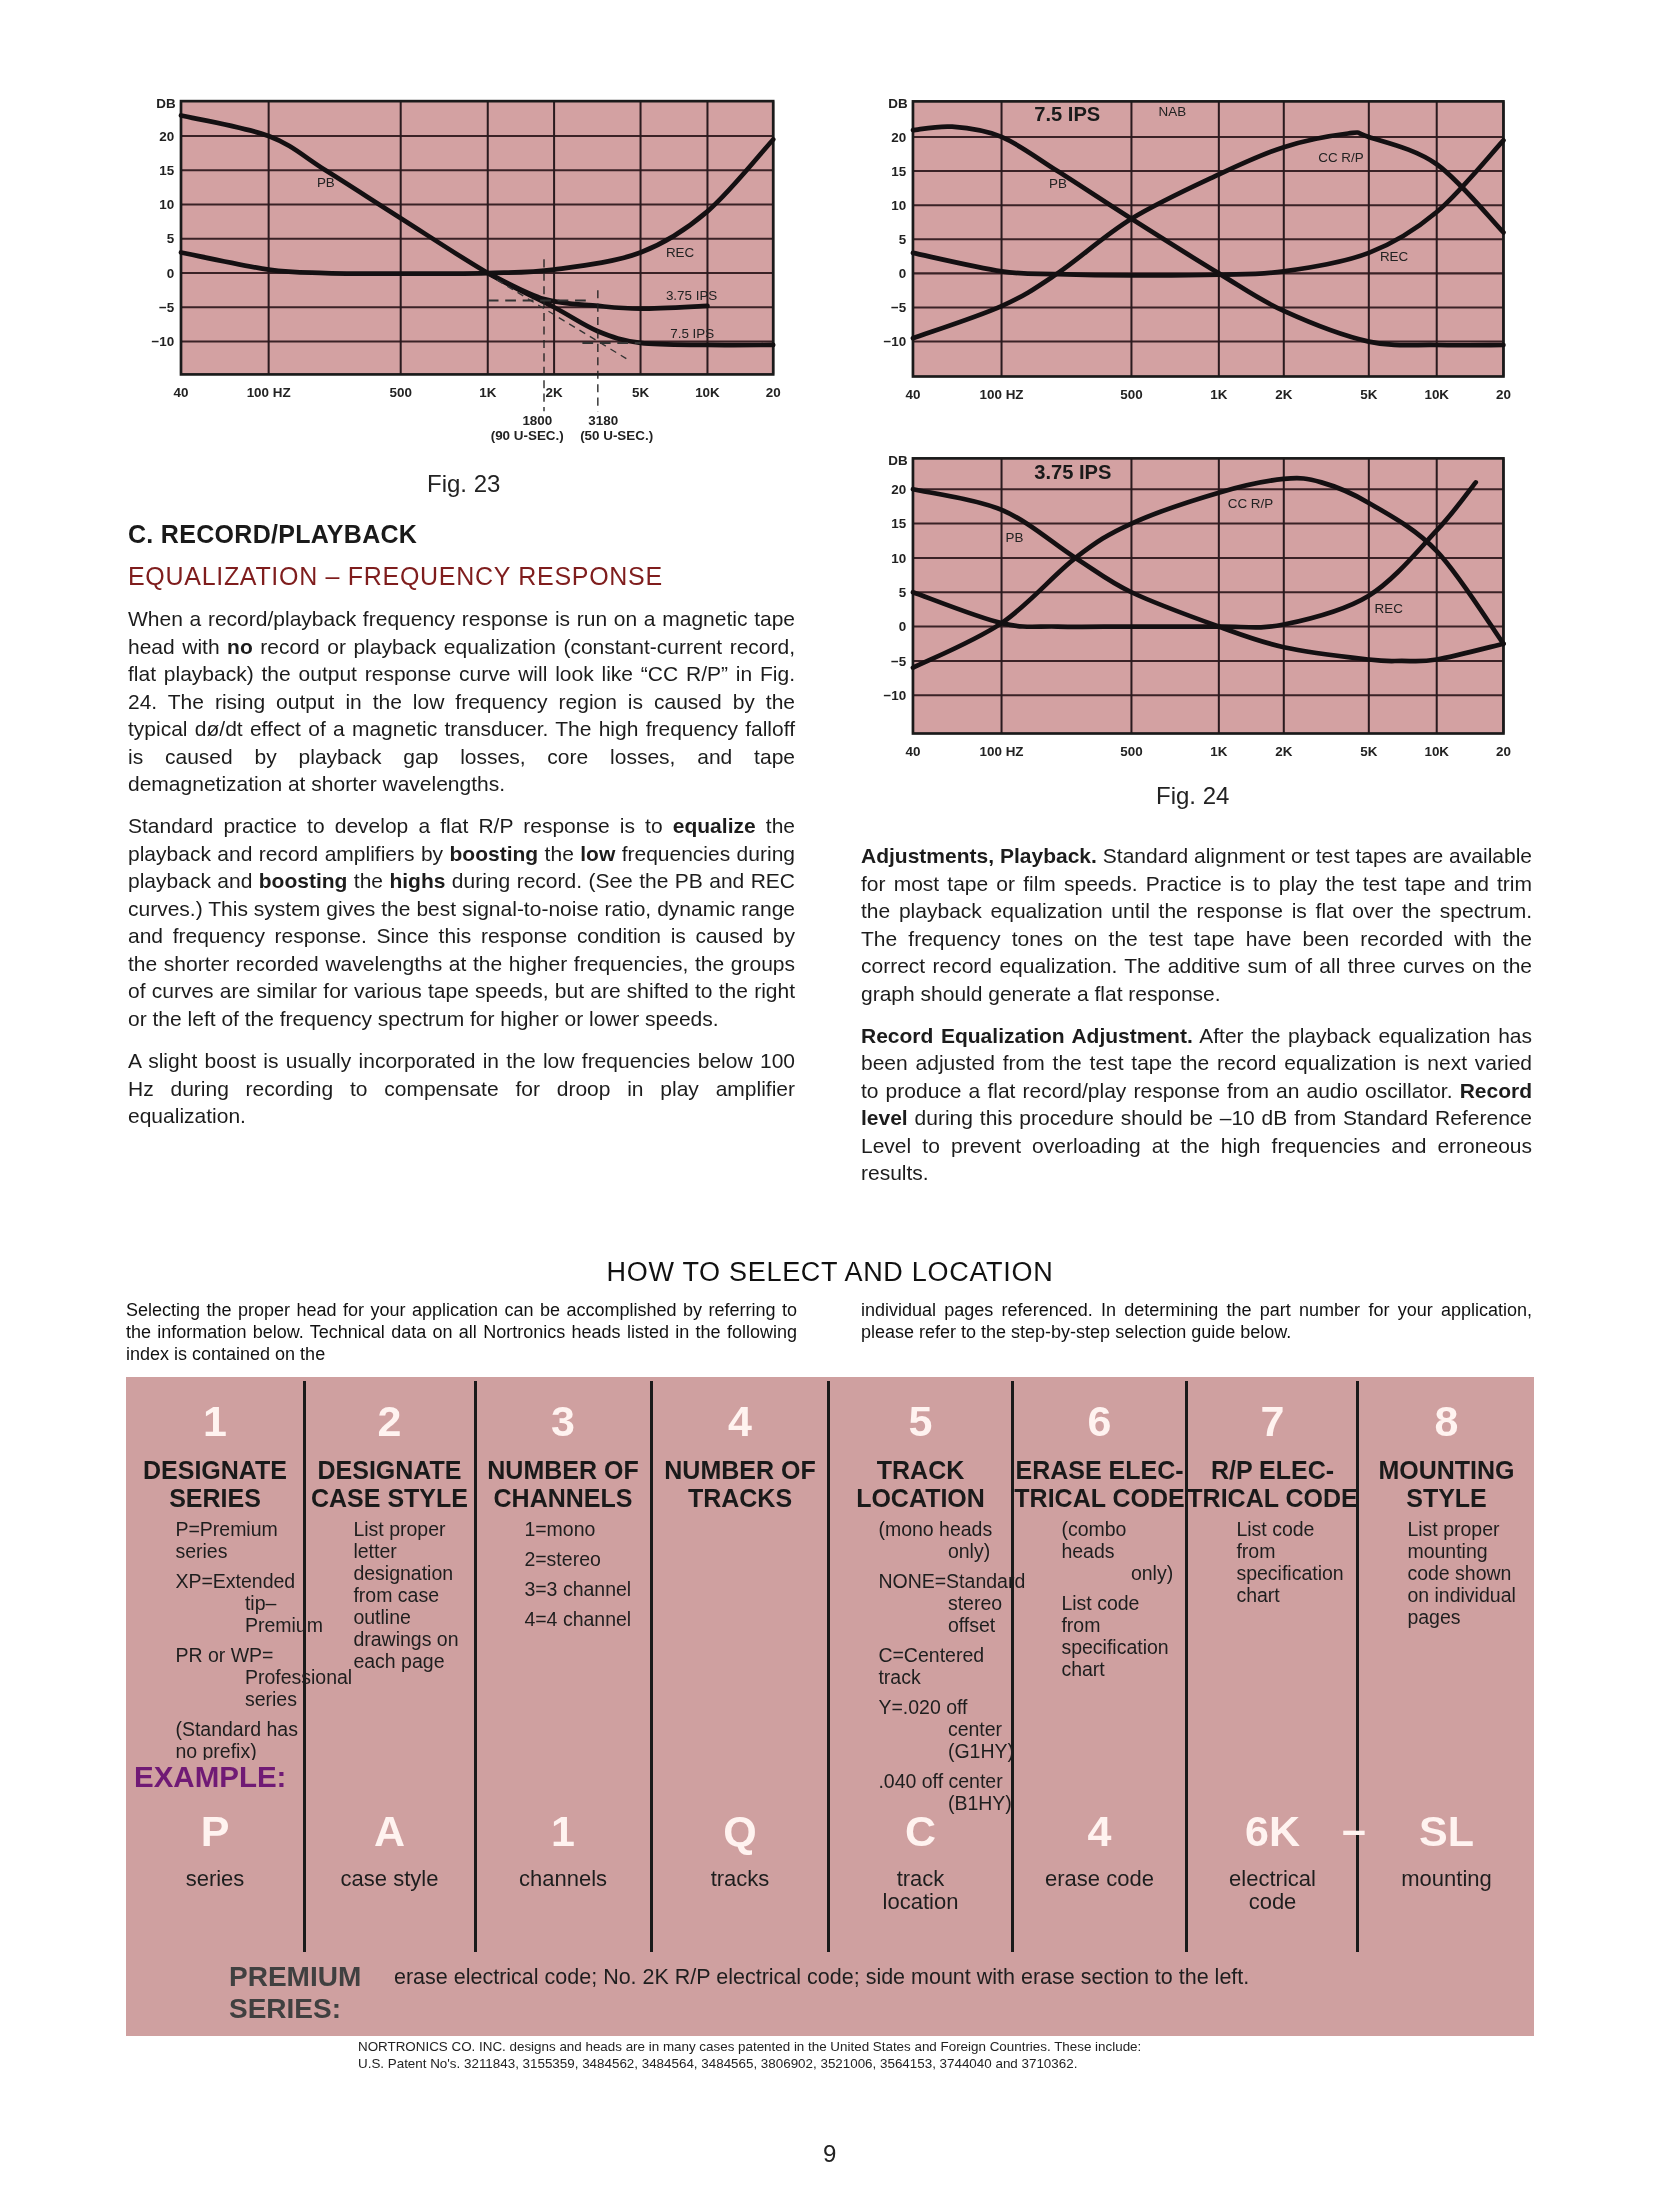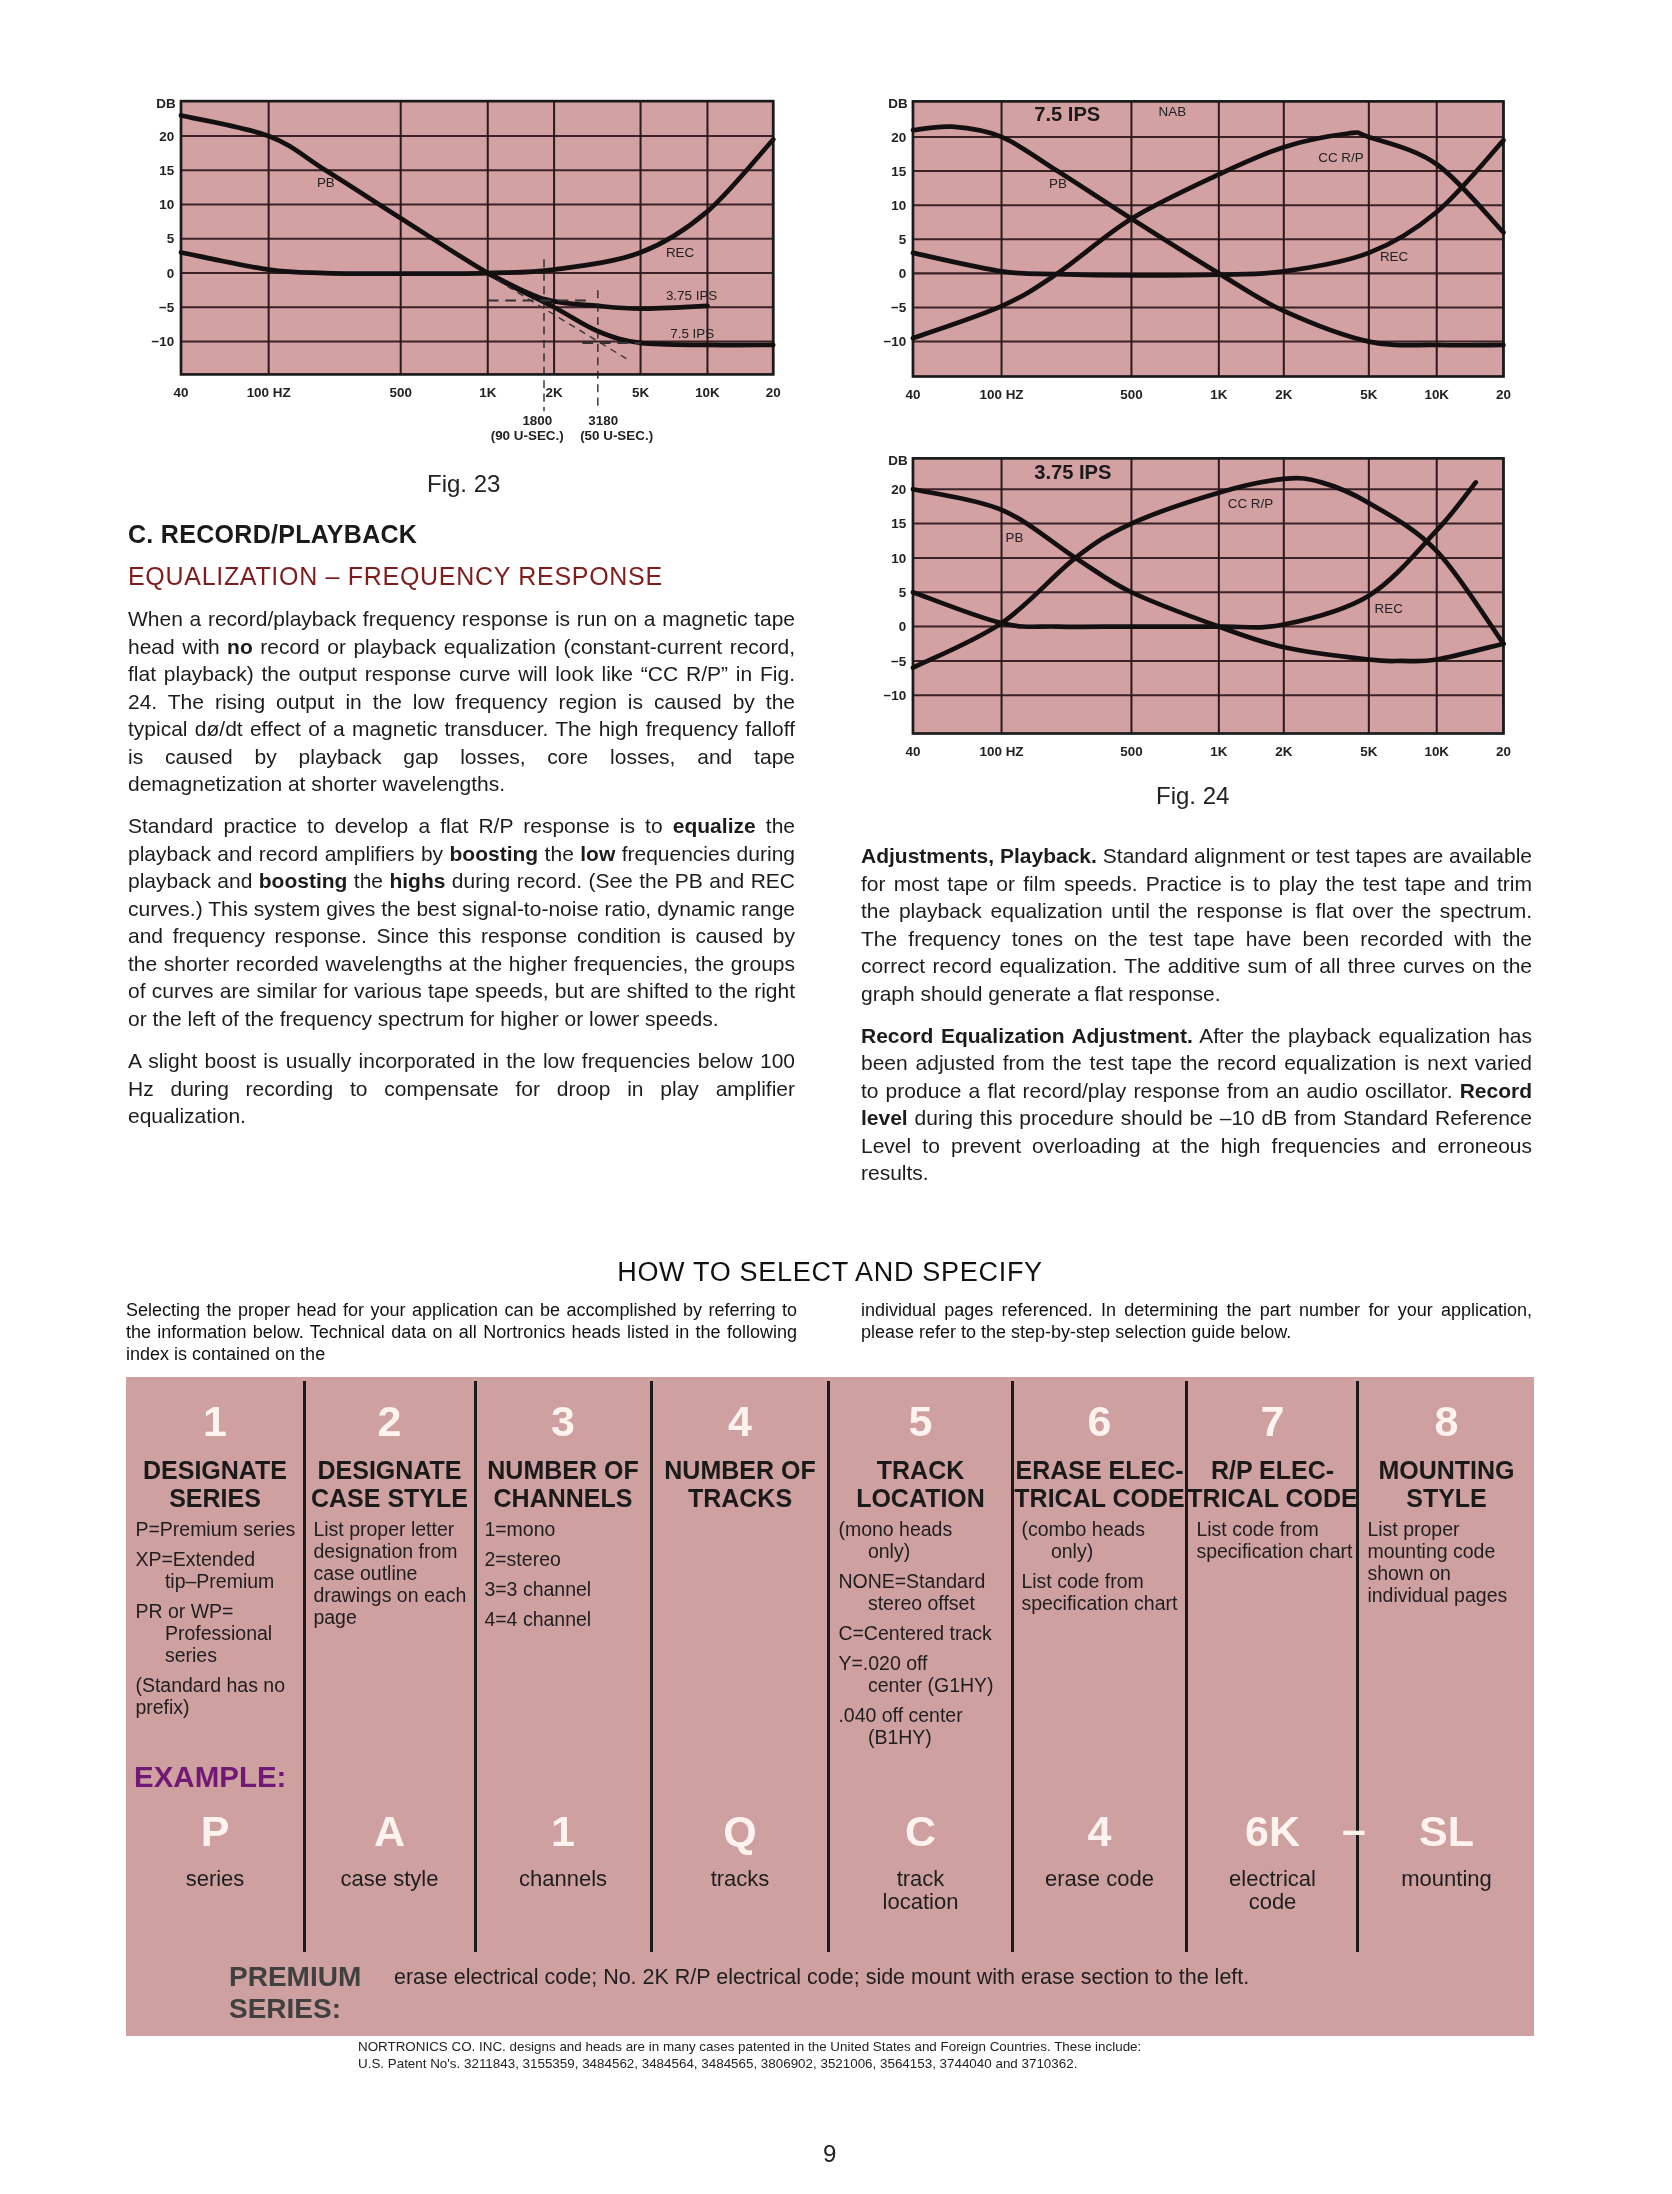--- a/index.html
+++ b/index.html
@@ -13,21 +13,21 @@
   .h-section{font-size:25px;font-weight:bold;color:#1a1a1a;letter-spacing:0.3px;}
   .h-sub{font-size:25px;color:#7f1d1d;letter-spacing:0.7px;}
   .h-center{font-size:27px;font-weight:normal;color:#111;letter-spacing:0.7px;text-align:center;}
   .intro{font-size:18px;line-height:22px;text-align:justify;color:#111;}
   .table-box{background:#cfa0a0;}
   .tcol{position:absolute;top:0;height:100%;}
   .tdiv{position:absolute;width:2.7px;background:#1a1a1a;}
   .step-num{position:absolute;width:100%;text-align:center;top:20px;font-size:43px;font-weight:bold;color:#fff3f0;}
   .step-head{position:absolute;width:100%;text-align:center;top:79px;font-size:25px;font-weight:bold;line-height:28px;color:#1a1a1a;}
   .step-body{position:absolute;left:9.4px;right:4px;top:141px;font-size:19.5px;line-height:22px;color:#1e1e1e;}
-  .step-body div{margin-bottom:8px;}
+  .step-body div{margin-bottom:8px;margin-left:40px;}
   .step-body .ind{padding-left:29.5px;}
   .ex-val{position:absolute;width:100%;text-align:center;font-size:43px;font-weight:bold;color:#fff3f0;}
   .ex-lbl{position:absolute;width:100%;text-align:center;font-size:22px;line-height:23px;color:#1e1e1e;}
   .example-title{font-size:29.5px;font-weight:bold;color:#701a75;}
   .premium-lbl{font-size:28px;font-weight:bold;color:#404040;line-height:32px;}
   .premium-txt{font-size:21.5px;line-height:32px;color:#1e1e1e;}
   .footer-txt{font-size:13.4px;line-height:17px;color:#222;}
   .page-num{font-size:24px;color:#222;}
   .axis-lbl{font-family:"Liberation Sans",sans-serif;font-size:20px;font-weight:bold;fill:#222;}
   .curve-lbl{font-family:"Liberation Sans",sans-serif;font-size:20px;fill:#222;}
@@ -187,21 +187,21 @@
     <p><span>When a record/playback frequency response is run on a magnetic tape head with </span><b>no</b><span> record or playback equalization (constant-current record, flat playback) the output response curve will look like “CC R/P” in Fig. 24. The rising output in the low frequency region is caused by the typical dø/dt effect of a magnetic transducer. The high frequency falloff is caused by playback gap losses, core losses, and tape demagnetization at shorter wavelengths.</span></p>
     <p><span>Standard practice to develop a flat R/P response is to </span><b>equalize</b><span> the playback and record amplifiers by </span><b>boosting</b><span> the </span><b>low</b><span> frequencies during playback and </span><b>boosting</b><span> the </span><b>highs</b><span> during record. (See the PB and REC curves.) This system gives the best signal-to-noise ratio, dynamic range and frequency response. Since this response condition is caused by the shorter recorded wavelengths at the higher frequencies, the groups of curves are similar for various tape speeds, but are shifted to the right or the left of the frequency spectrum for higher or lower speeds.</span></p>
     <p><span>A slight boost is usually incorporated in the low frequencies below 100 Hz during recording to compensate for droop in play amplifier equalization.</span></p>
   </div>
 
 <div class="abs col-text" id="rightcol" style="left:861px;top:842px;width:671px;">
     <p><b>Adjustments, Playback.</b><span> Standard alignment or test tapes are available for most tape or film speeds. Practice is to play the test tape and trim the playback equalization until the response is flat over the spectrum. The frequency tones on the test tape have been recorded with the correct record equalization. The additive sum of all three curves on the graph should generate a flat response.</span></p>
     <p><b>Record Equalization Adjustment.</b><span> After the playback equalization has been adjusted from the test tape the record equalization is next varied to produce a flat record/play response from an audio oscillator. </span><b>Record level</b><span> during this procedure should be –10 dB from Standard Reference Level to prevent overloading at the high frequencies and erroneous results.</span></p>
   </div>
 
-<div class="abs h-center" style="left:125px;top:1257px;width:1410px;">HOW TO SELECT AND SPECIFY</div>
+<div class="abs h-center" style="left:125px;top:1257px;width:1410px;">HOW TO SELECT AND LOCATION</div>
 <div class="abs intro" style="left:126px;top:1299px;width:671px;">Selecting the proper head for your application can be accomplished by referring to the information below. Technical data on all Nortronics heads listed in the following index is contained on the</div>
 <div class="abs intro" style="left:861px;top:1299px;width:671px;">individual pages referenced. In determining the part number for your application, please refer to the step-by-step selection guide below.</div>
 
 <div class="abs table-box" id="tbox" style="left:126px;top:1377px;width:1408px;height:659px;">
     <div class="tdiv" style="left: 177px; top: 4px; height: 571px;"></div>
     <div class="tdiv" style="left: 348px; top: 4px; height: 571px;"></div>
     <div class="tdiv" style="left: 524px; top: 4px; height: 571px;"></div>
     <div class="tdiv" style="left: 701px; top: 4px; height: 571px;"></div>
     <div class="tdiv" style="left: 885px; top: 4px; height: 571px;"></div>
     <div class="tdiv" style="left: 1059px; top: 4px; height: 571px;"></div>

